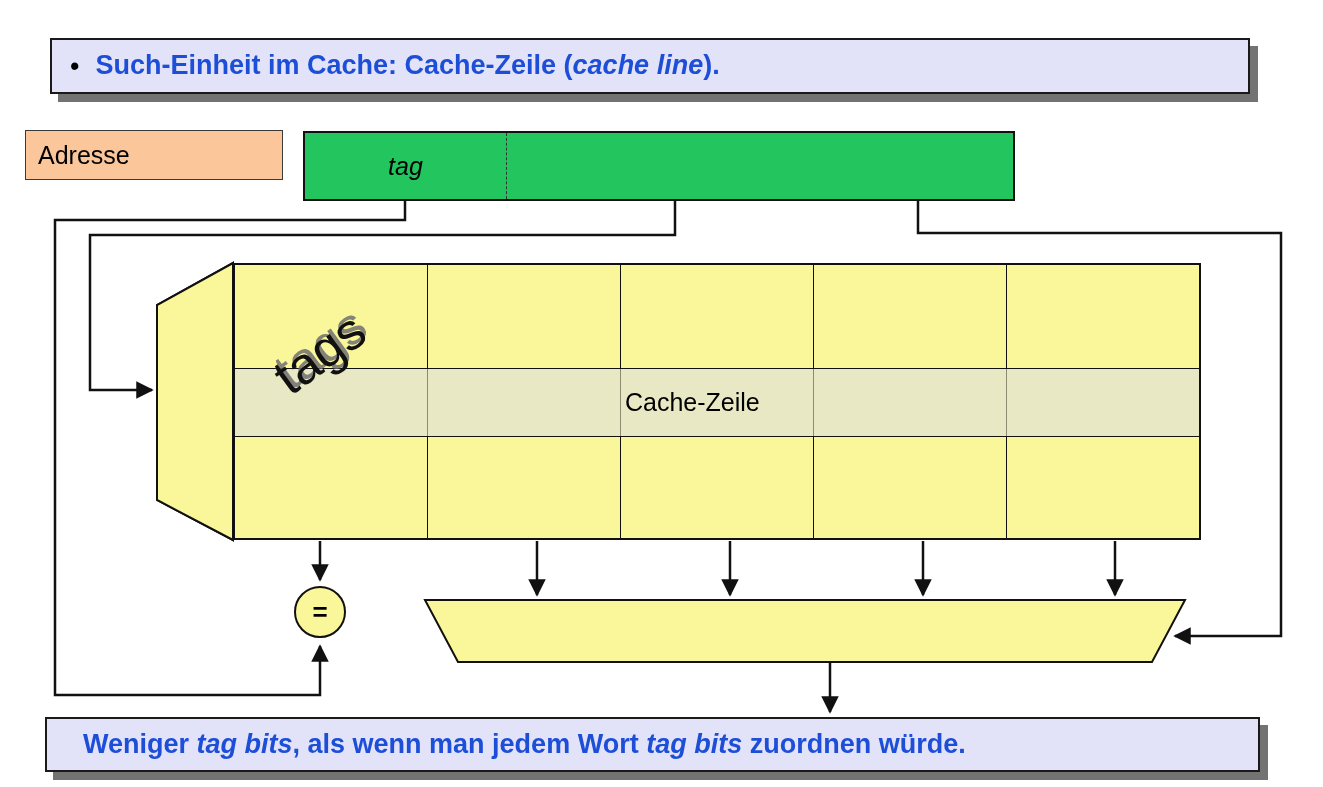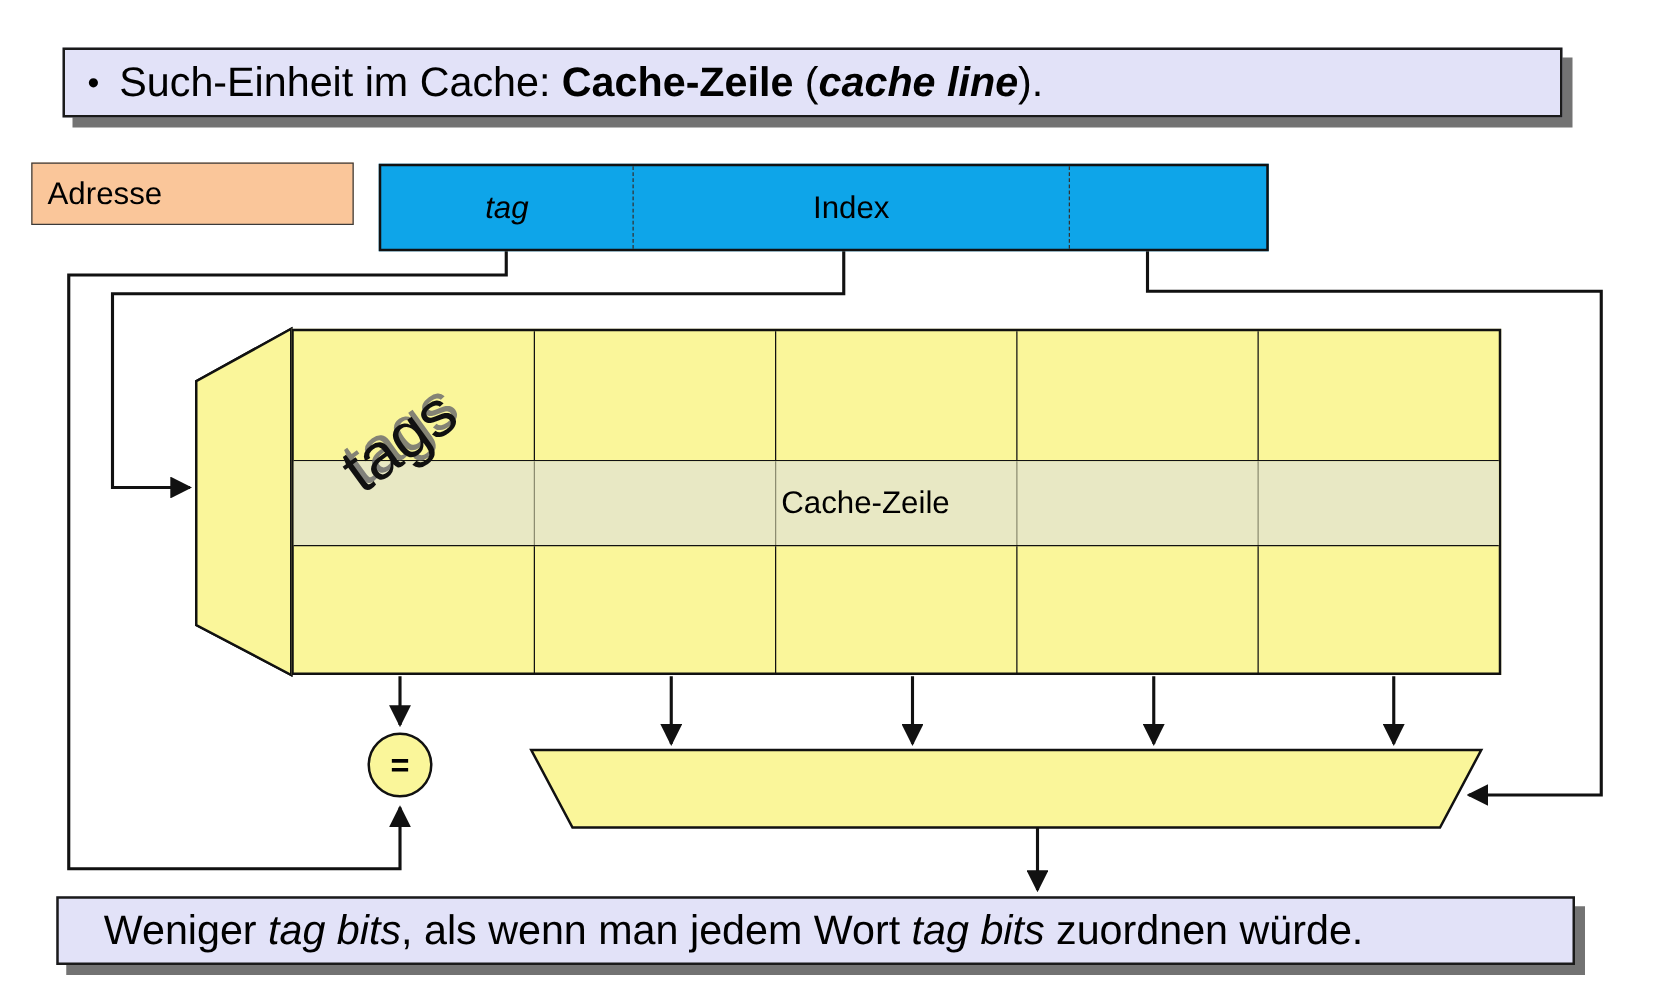--- a/index.html
+++ b/index.html
@@ -22,24 +22,25 @@
   
   .banner {
     background: #e2e2f8;
     border: 2px solid #1a1a1a;
     box-sizing: border-box;
     display: flex;
     align-items: center;
     box-shadow: 8px 8px 0 0 rgba(90,90,90,0.85);
   }
   .banner-text {
-    font-size: 33px;
-    color: #000000;
+    font-size: 27px;
+    color: #1d4ed8;
     white-space: nowrap;
     line-height: 1.1;
+    font-weight: bold;
   }
   #top-banner { left: 50px; top: 38px; width: 1200px; height: 56px; }
   #top-banner .bullet {
     font-size: 27px;
     margin: 0 16px 0 18px;
     line-height: 1;
   }
   #bottom-banner { left: 45px; top: 717px; width: 1215px; height: 55px; }
   #bottom-banner .banner-text { margin-left: 36px; }
 
@@ -58,21 +59,21 @@
     padding-left: 12px;
   }
   #linesize-box {
     left: 1022px; top: 118px; width: 272px; height: 92px;
     padding: 6px 0 0 14px;
   }
 
   
   #address-bar {
     left: 303px; top: 131px; width: 712px; height: 70px;
-    background: #0ea5e9;
+    background: #22c55e;
     border: 2px solid #111;
     box-sizing: border-box;
     display: flex;
     align-items: center;
   }
   #address-bar .seg {
     height: 100%;
     display: flex; align-items: center; justify-content: center;
     font-size: 25px;
     color: #000;
@@ -150,23 +151,20 @@
   </div>
 
   <div class="abs orange-box" id="adresse-box">
     <span>Adresse</span>
   </div>
 
   <div class="abs" id="address-bar">
     <div class="seg" id="seg-tag">
       <span>tag</span>
     </div>
-    <div class="seg" id="seg-index">
-      <span>Index</span>
-    </div>
     <div class="seg" id="seg-off">
       <span></span>
     </div>
   </div>
 
 
   <svg class="abs" id="wires" viewBox="0 0 1323 787">
     <defs>
       <marker id="arrow" viewBox="0 0 10 10" refX="9" refY="5" markerWidth="7" markerHeight="7" orient="auto-start-reverse">
         <path d="M 0 0 L 10 5 L 0 10 z" fill="#111"></path>

